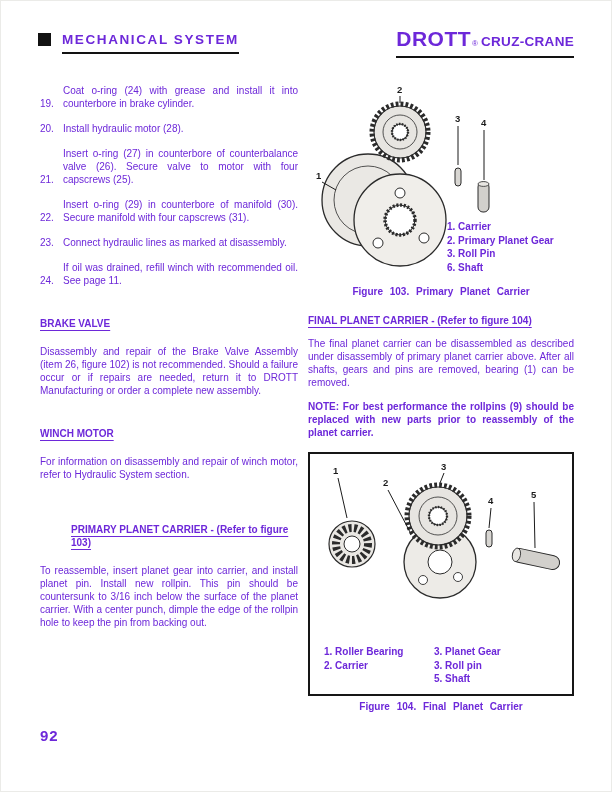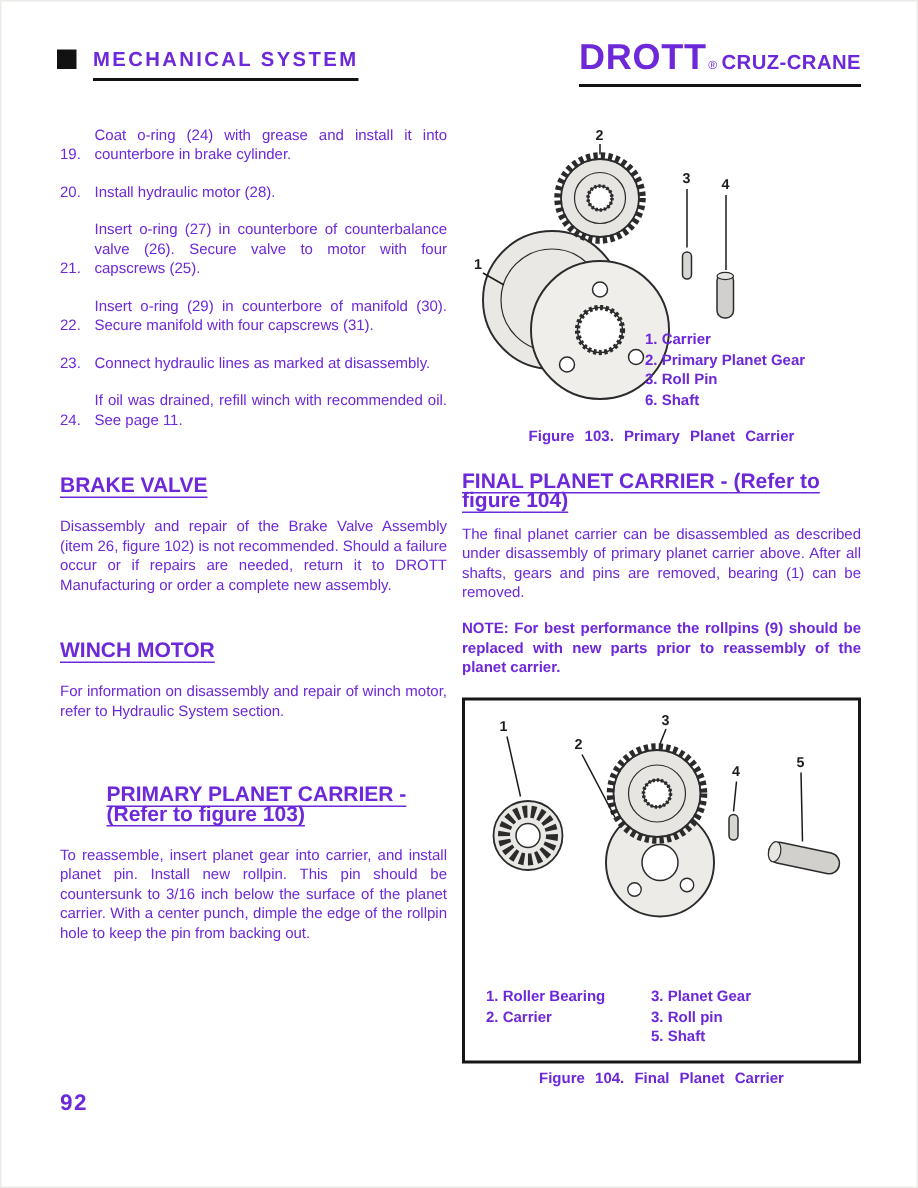--- a/index.html
+++ b/index.html
@@ -6,39 +6,39 @@
   .page{position:relative;width:612px;height:792px;background:#ffffff;color:#6d28d9;
         font-family:"Liberation Sans",sans-serif;overflow:hidden;
         box-shadow:inset 0 0 0 1px #ebebe8;}
   
   .header-left{position:absolute;left:38px;top:33px;display:flex;align-items:flex-start;gap:11px;}
   .sq{width:13px;height:13px;background:#121212;flex-shrink:0;}
   .sec-title{font-size:13.5px;font-weight:bold;letter-spacing:1.6px;line-height:13px;
              border-bottom:2.5px solid #121212;padding-bottom:6px;margin:0;}
   .header-right{position:absolute;right:38px;top:26px;display:flex;align-items:baseline;
                 border-bottom:2.5px solid #121212;padding-bottom:4px;}
-  .brand{font-size:24px;font-weight:bold;letter-spacing:.5px;line-height:26px;}
+  .brand{font-size:21px;font-weight:bold;letter-spacing:.5px;line-height:26px;}
   .reg{font-size:8px;margin-left:1px;}
   .brand-sub{font-size:13.5px;font-weight:bold;margin-left:3px;letter-spacing:.3px;}
   
   .col-left{position:absolute;left:40px;top:84px;width:258px;font-size:10px;line-height:13px;}
   .col-right{position:absolute;left:308px;top:80px;width:266px;font-size:10px;line-height:13px;}
   .step{display:flex;margin-bottom:12px;align-items:flex-end;}
   .step-num{width:23px;flex-shrink:0;}
   .step-text{flex:1;text-align:justify;}
-  .sec-h{font-size:14px;font-weight:bold;text-decoration:underline;text-underline-offset:2.5px;
+  .sec-h{font-size:10px;font-weight:bold;text-decoration:underline;text-underline-offset:2.5px;
          margin:0 0 15px 0;line-height:13px;}
   .mt-lg{margin-top:30px;}
   .mt-xl{margin-top:42px;padding-left:31px;}
   .body-j{text-align:justify;margin:0;}
   .mt-p{margin-top:13px;}
   
   .fig103{position:relative;height:202px;}
   .fig103 svg{position:absolute;left:0;top:0;}
-  .legend103{position:absolute;left:122px;top:140px;font-weight:bold;line-height:13.5px;}
+  .legend103{position:absolute;left:139px;top:140px;font-weight:bold;line-height:13.5px;}
   .fig-caption{font-weight:bold;text-align:center;word-spacing:4px;margin-top:3px;}
   .final-h{margin-top:16px;margin-bottom:10px;}
   .note{font-weight:bold;text-align:justify;margin-top:11px;}
   .fig-box{margin-top:13px;border:2px solid #161616;height:240px;position:relative;}
   .fig-box svg{position:absolute;left:0;top:4px;}
   .legend104{position:absolute;top:191px;font-weight:bold;line-height:13.5px;}
   .l104a{left:14px;}
   .l104b{left:124px;}
   .capt104{margin-top:4px;}
   svg text{font-family:"Liberation Sans",sans-serif;font-size:9.5px;font-weight:bold;fill:#1b1b1b;}

